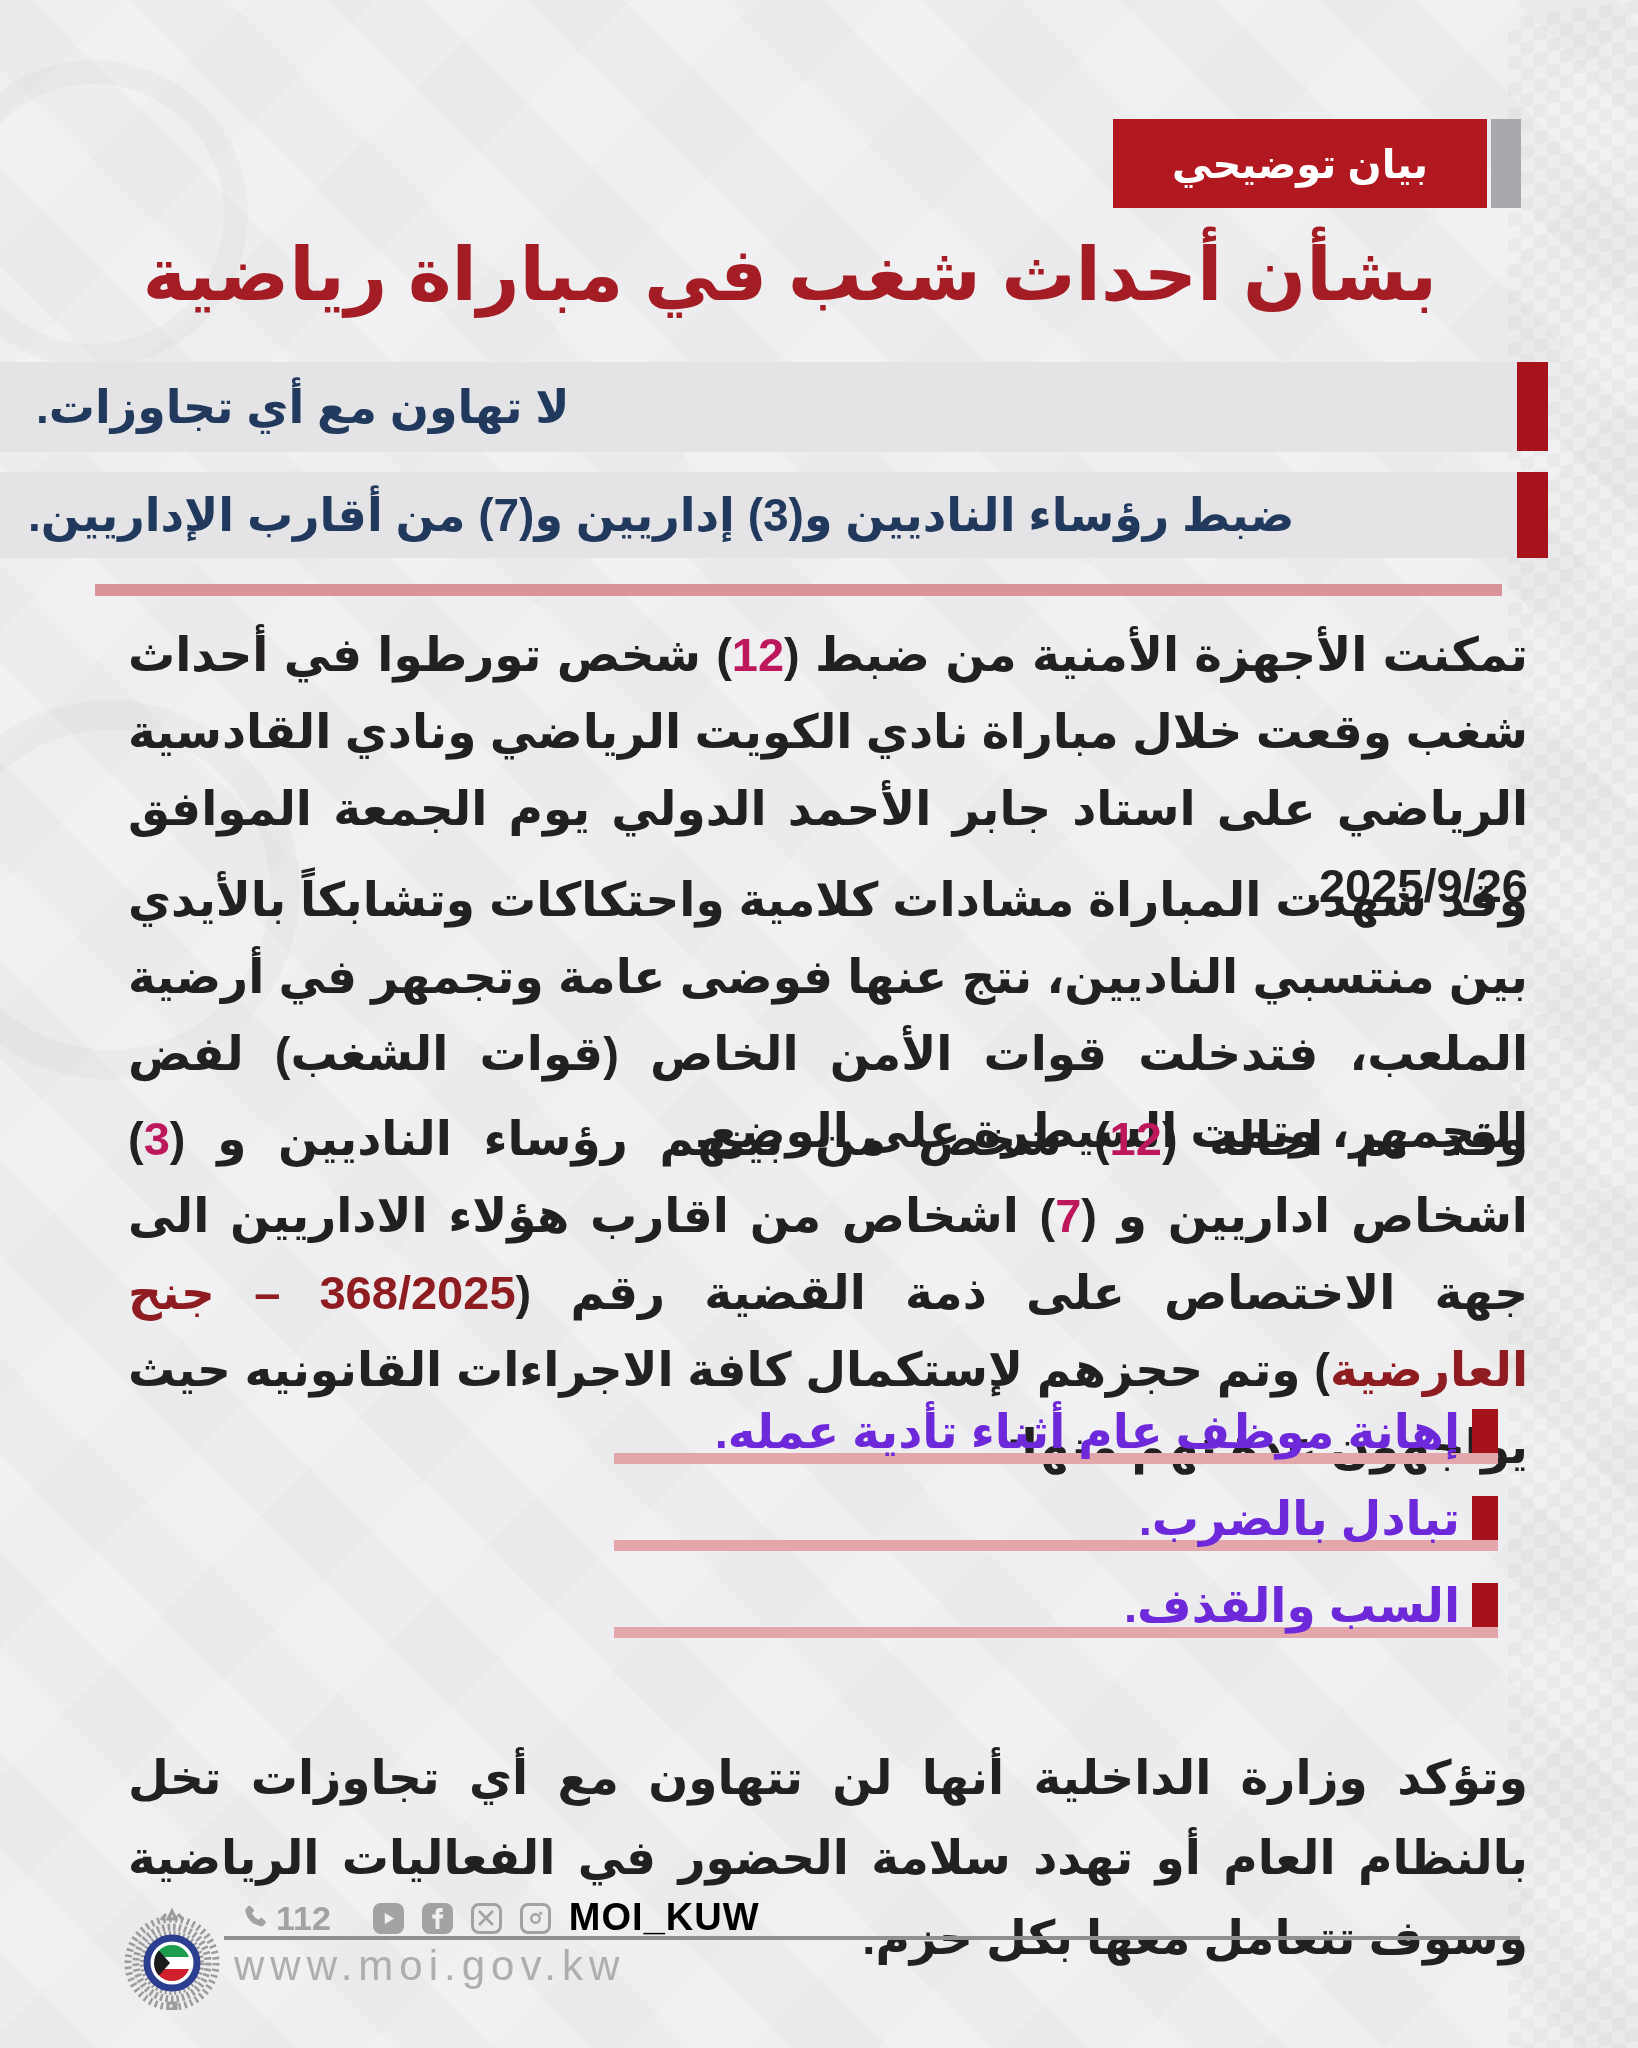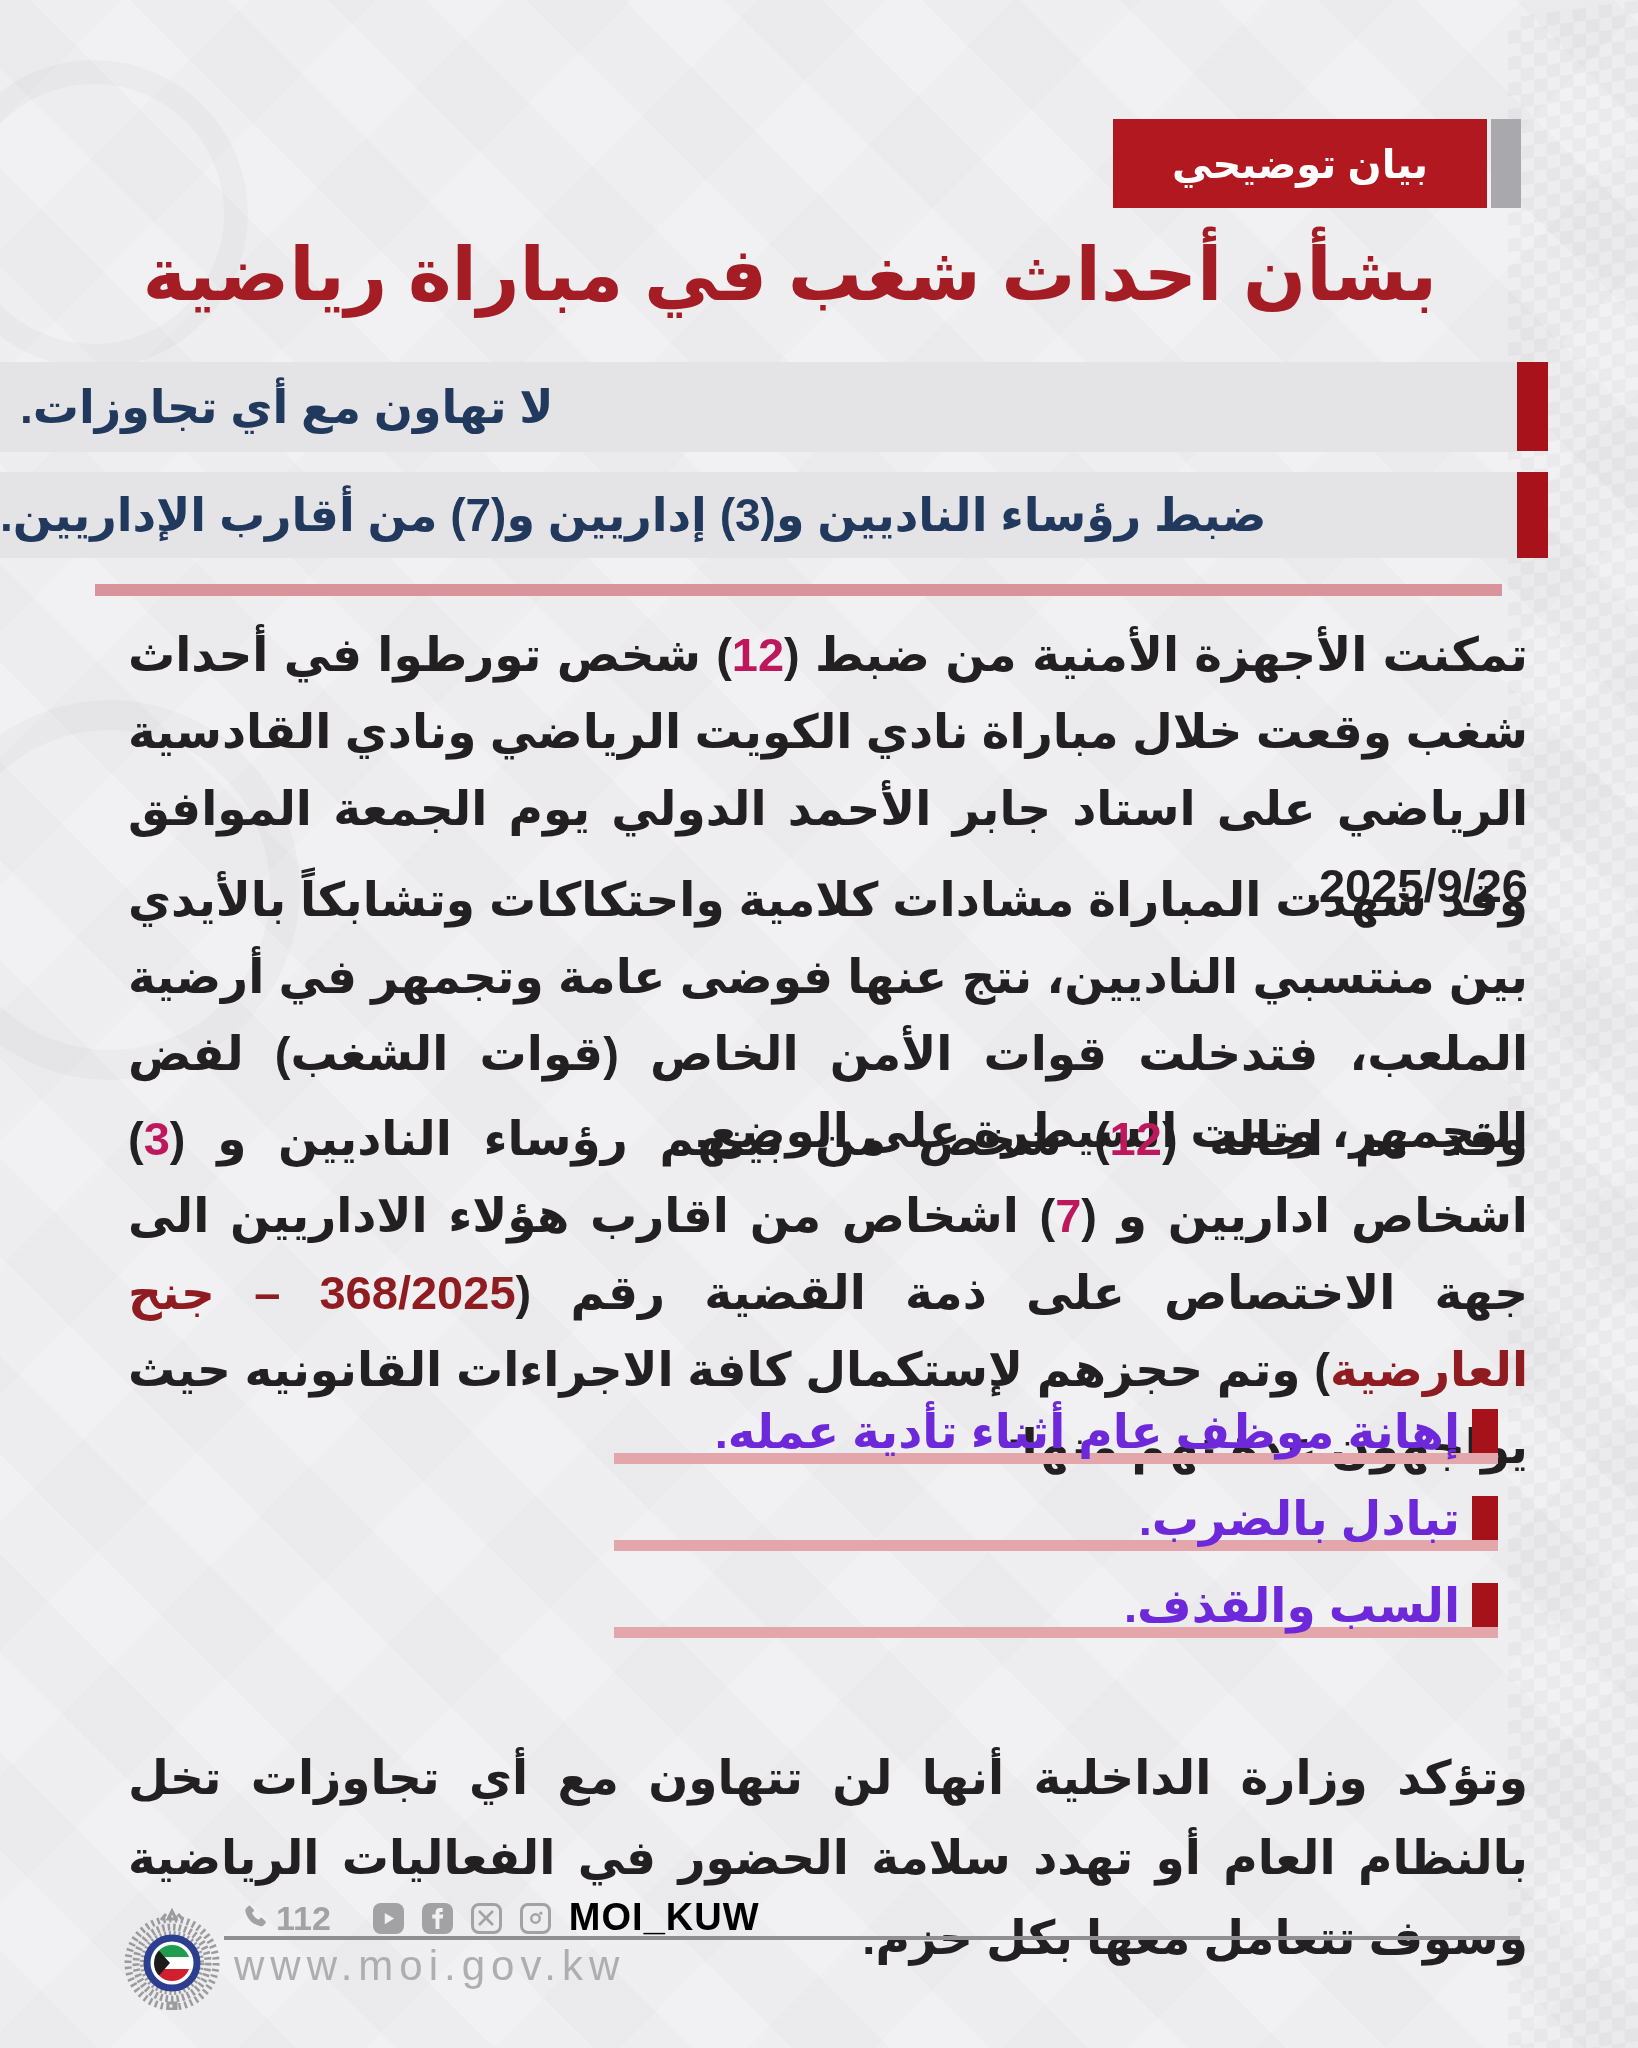--- a/index.html
+++ b/index.html
@@ -42,22 +42,22 @@
     direction:rtl;text-align:right;
     color:#a51d24;font-size:74px;font-weight:bold;line-height:1.15;
     white-space:nowrap;
   }
 
   .band{position:absolute;left:0;width:1517px;height:88px;background:#e4e3e6;
         display:flex;align-items:center;justify-content:flex-end;direction:rtl;}
   .band-1{top:362px;height:90px;}
   .band-2{top:472px;height:86px;}
   .band .band-text{color:#21395d;font-size:46px;font-weight:bold;}
-  .band-1 .band-text{padding-left:20px;margin-right:70px;}
-  .band-2 .band-text{margin-right:80px;}
+  .band-1 .band-text{padding-left:36px;margin-right:70px;}
+  .band-2 .band-text{margin-right:80px;padding-left:28px;}
   .red-bar{position:absolute;left:1517px;width:31px;background:#a8131b;}
   .red-bar-1{top:362px;height:89px;}
   .red-bar-2{top:472px;height:86px;}
 
   .divider{position:absolute;left:95px;top:584px;width:1407px;height:12px;background:#d9949b;}
 
   
   .body-copy{position:absolute;left:128px;width:1400px;direction:rtl;
     color:#232022;font-size:47px;font-weight:bold;line-height:77px;
     text-align:justify;text-align-last:right;}

